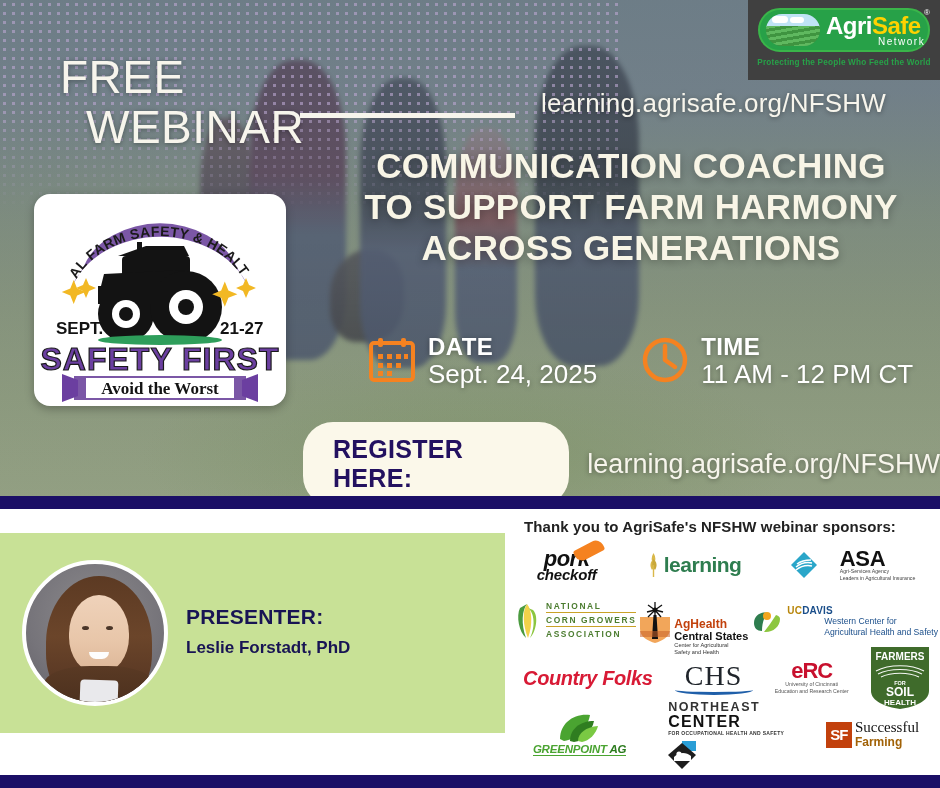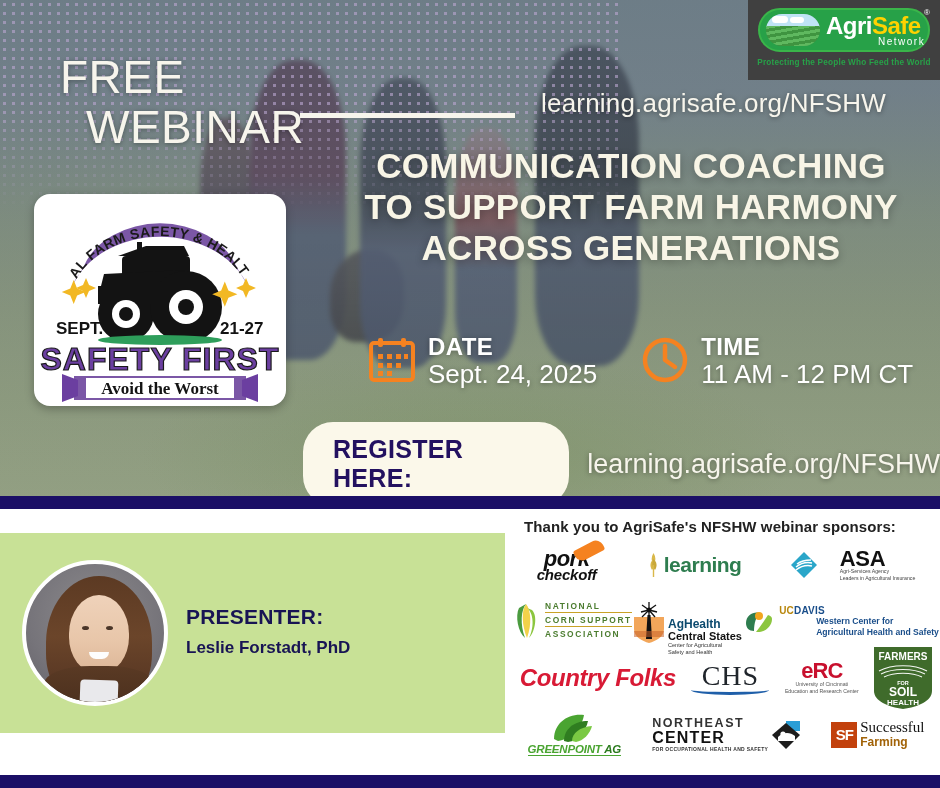--- a/index.html
+++ b/index.html
@@ -182,49 +182,49 @@
   .asa .tx .t1 { font-size: 22px; font-weight: 700; color: #111; line-height: 19px; letter-spacing: -.3px; }
   .asa .tx .t2 { font-size: 5.2px; color: #444; line-height: 7px; }
 
   .ncga { display: flex; align-items: center; gap: 6px; }
   .ncga .corn { width: 26px; height: 40px; }
   .ncga .tx div { font-size: 8.4px; font-weight: 800; color: #4b7c2f; letter-spacing: 1.6px; border-bottom: 1px solid #c9a227; padding-bottom: 1px; margin-bottom: 2px; }
   .ncga .tx div:last-child { border-bottom: none; }
 
   .agh { display: flex; align-items: center; gap: 4px; }
   .agh .shield { width: 30px; height: 42px; }
-  .agh .tx .a { font-size: 12px; font-weight: 800; color: #0c4a6e; line-height: 12px; margin-top: 30px; }
+  .agh .tx .a { font-size: 12px; font-weight: 800; color: #c2410c; line-height: 12px; margin-top: 30px; }
   .agh .tx .b { font-size: 11px; font-weight: 800; color: #111; line-height: 12px; }
   .agh .tx .c { font-size: 5.6px; color: #333; line-height: 7px; }
 
   .ucd { display: flex; align-items: center; gap: 5px; }
   .ucd .leaf { width: 30px; height: 26px; }
   .ucd .tx .u1 { font-size: 10px; font-weight: 700; color: #b8860b; line-height: 10px; letter-spacing: .2px; }
   .ucd .tx .u1 b { color: #1a4e8a; }
-  .ucd .tx .u2 { font-size: 8.6px; font-weight: 700; color: #1a4e8a; line-height: 11px; padding-left: 37px; }
-
-  .cfolks { font-size: 24px; font-weight: 800; font-style: italic; color: #d81a35; letter-spacing: -.4px; }
+  .ucd .tx .u2 { font-size: 8.6px; font-weight: 400; color: #1a4e8a; line-height: 11px; padding-left: 37px; }
+
+  .cfolks { font-size: 20px; font-weight: 800; font-style: italic; color: #d81a35; letter-spacing: -.4px; }
 
   .chs { display: flex; flex-direction: column; align-items: center; }
   .chs .t { font-size: 28px; font-weight: 400; color: #20252b; letter-spacing: 1px; font-family: "Liberation Serif", serif; line-height: 27px; }
   .chs .sw { width: 78px; height: 10px; border-bottom: 3px solid #1f5fa9; border-radius: 0 0 50% 50%; margin-top: -4px; }
 
   .erc { display: flex; flex-direction: column; align-items: center; }
   .erc .t { font-size: 22px; font-weight: 800; color: #111; letter-spacing: -1px; line-height: 20px; }
   .erc .t span { color: #c8102e; }
   .erc .s1 { font-size: 5.2px; color: #555; line-height: 7px; }
 
   .fsh { width: 58px; height: 62px; }
 
   .gpa { display: flex; flex-direction: column; align-items: center; }
   .gpa .leaf2 { width: 44px; height: 30px; }
   .gpa .t { font-size: 11.5px; font-weight: 800; font-style: italic; color: #4aa431; letter-spacing: -.2px; border-bottom: 1.5px solid #4aa431; }
   .gpa .t i { color: #2a7a1c; }
 
-  .nec { display: flex; align-items: center; gap: 4px; }
+  .nec { display: flex; gap: 4px; flex-direction: column; }
   .nec .tx .n1 { font-size: 12.5px; font-weight: 800; color: #333; letter-spacing: 1.6px; line-height: 13px; }
   .nec .tx .n2 { font-size: 16px; font-weight: 800; color: #111; letter-spacing: 1.2px; line-height: 16px; }
   .nec .tx .n3 { font-size: 5px; font-weight: 700; color: #333; letter-spacing: .3px; line-height: 7px; }
   .nec .mk { width: 28px; height: 28px; }
 
   .sfa { display: flex; align-items: center; gap: 3px; }
   .sfa .sq { width: 26px; height: 26px; background: #c2410c; color: #fff; font-size: 15px; font-weight: 800; display: flex; align-items: center; justify-content: center; letter-spacing: -1px; }
   .sfa .tx .s1 { font-size: 15px; font-weight: 400; color: #111; line-height: 14px; font-family: "Liberation Serif", serif; }
   .sfa .tx .s2 { font-size: 12px; font-weight: 800; color: #a16207; line-height: 16px; }
 
@@ -420,21 +420,21 @@
     <div class="sp-row">
       <div class="sp">
         <div class="ncga">
           <svg class="corn" viewBox="0 0 26 40">
             <path d="M13 2 C18 8 19 22 14 36 C9 24 8 9 13 2 Z" fill="#f2d24a"></path>
             <path d="M13 2 C8 8 7 22 12 36 C5 30 2 14 6 6 Z" fill="#4b9b3f"></path>
             <path d="M14 6 C20 10 22 24 16 36 C22 30 25 14 19 8 Z" fill="#8cc63f"></path>
           </svg>
           <div class="tx">
             <div>NATIONAL</div>
-            <div>CORN SUPPORT</div>
+            <div>CORN GROWERS</div>
             <div>ASSOCIATION</div>
           </div>
         </div>
       </div>
       <div class="sp">
         <div class="agh">
           <svg class="shield" viewBox="0 0 30 42">
             <path d="M0 0 H30 V28 C30 36 22 40 15 42 C8 40 0 36 0 28 Z" fill="#f2a65a"></path>
             <rect x="0" y="0" width="30" height="16" fill="#ffffff"></rect>
             <g fill="#111">

